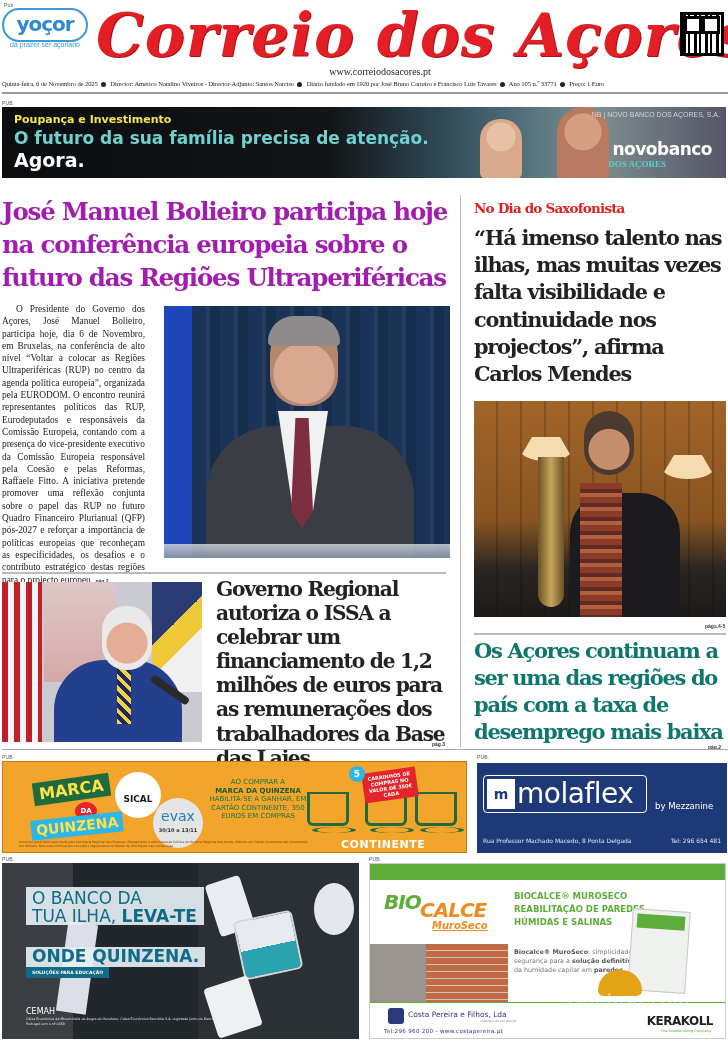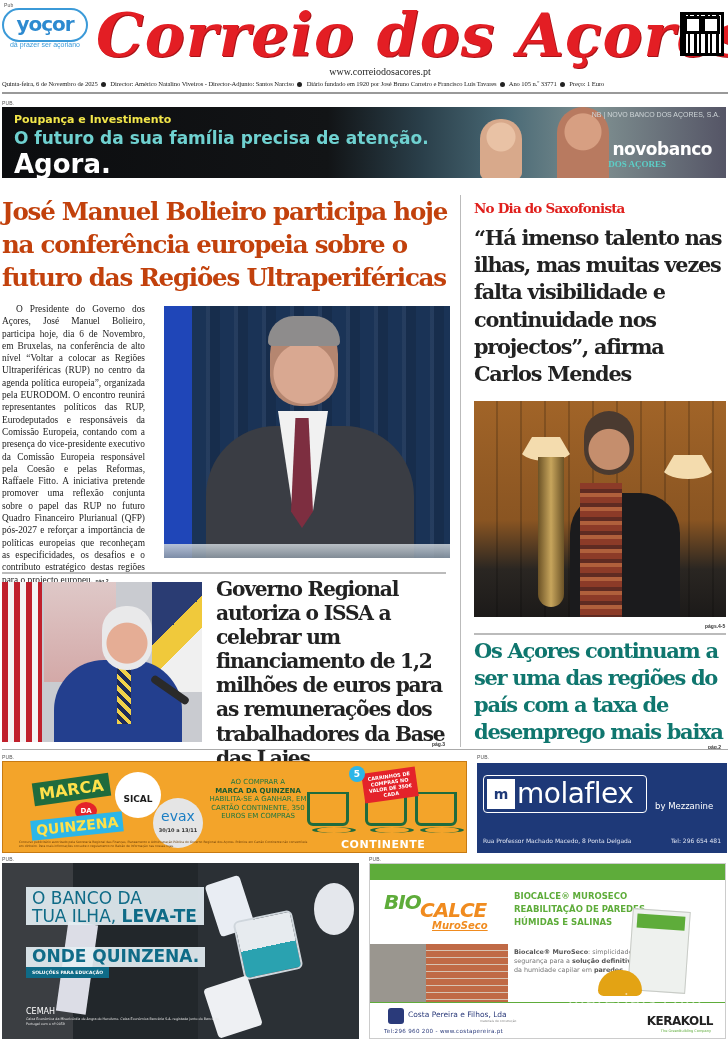--- a/index.html
+++ b/index.html
@@ -22,29 +22,29 @@
   .website { left: 300px; top: 66px; width: 160px; font-family: "Liberation Serif", serif; font-size: 10px; color: #222; text-align: center; }
   .info-bar { left: 2px; top: 80px; width: 726px; font-family: "Liberation Serif", serif; font-size: 6.6px; color: #222; white-space: nowrap; letter-spacing: -0.1px; }
   .info-bar .dot { display:inline-block; width:5px; height:5px; border-radius:50%; background:#222; margin:0 3px; vertical-align:middle; }
   .rule { background: #999; height: 2px; }
 
   
   .banner-top { left: 2px; top: 107px; width: 724px; height: 71px; overflow: hidden;
      background: linear-gradient(90deg, #0c0d0f 0%, #121416 45%, #2a3f4a 58%, #4a6a76 70%, #7e8f90 82%, #556 100%); }
   .banner-top .kicker { position:absolute; left:12px; top:6px; font-family:"DejaVu Sans", sans-serif; font-weight:bold; font-size:11px; color:#f2e64a; }
   .banner-top .headline { position:absolute; left:12px; top:21px; font-family:"DejaVu Sans", sans-serif; font-weight:bold; font-size:17px; color:#6fd1d0; white-space:nowrap; }
-  .banner-top .cta { position:absolute; left:12px; top:42px; font-family:"DejaVu Sans", sans-serif; font-weight:bold; font-size:26px; color:#fff; }
+  .banner-top .cta { position:absolute; left:12px; top:42px; font-family:"DejaVu Sans", sans-serif; font-weight:bold; font-size:19px; color:#fff; }
   .banner-top .legal { position:absolute; right:6px; top:4px; font-family:"Liberation Sans", sans-serif; font-size:7px; color:#cfd6d8; }
   .banner-top .brand { position:absolute; right:14px; top:32px; font-family:"DejaVu Sans", sans-serif; font-weight:bold; font-size:17px; color:#fff; letter-spacing:-0.5px; }
   .banner-top .brand-sub { position:absolute; right:60px; top:52px; font-family:Liberation Serif, serif; font-weight:bold; font-size:9px; color:#5cd0c8; }
   .banner-top .baby { position:absolute; left:478px; top:12px; width:42px; height:60px; border-radius:20px 20px 6px 6px; background: radial-gradient(circle at 50% 30%, #e9c2a5 0 14px, #d8a98b 15px 100%); }
   .banner-top .parent { position:absolute; left:555px; top:0; width:52px; height:71px; border-radius:26px 26px 0 0; background: radial-gradient(circle at 50% 35%, #d79f82 0 18px, #b87a60 19px 100%); }
 
   
-  .lead-headline { left: 2px; top: 195px; width: 455px; font-family: "DejaVu Serif", serif; font-weight: bold; font-size: 24.5px; line-height: 33px; color: #c2410c; letter-spacing: -1.2px; }
+  .lead-headline { left: 2px; top: 195px; width: 455px; font-family: "DejaVu Serif", serif; font-weight: bold; font-size: 24.5px; line-height: 33px; color: #a21caf; letter-spacing: -1.2px; }
   .lead-body { left: 2px; top: 303px; width: 143px; font-family: "Liberation Serif", serif; font-size: 9.4px; line-height: 12.3px; color: #222; text-align: justify; text-indent: 14px; }
   .pageref { font-family: "Liberation Sans", sans-serif; font-size: 5px; color: #333; font-weight: bold; }
   .photo { overflow: hidden; }
   .photo-lead { left: 164px; top: 306px; width: 286px; height: 252px;
      background: linear-gradient(90deg, #1d3f7a 0 7%, #1a3356 7% 100%); }
   .photo-lead .curtain { position:absolute; inset:0; background: repeating-linear-gradient(90deg, rgba(255,255,255,0) 0 14px, rgba(255,255,255,0.05) 14px 18px, rgba(0,0,0,0.12) 18px 28px); }
   .photo-lead .flag { position:absolute; left:0; top:0; width:28px; height:252px; background:#1f46b8; }
   .photo-lead .suit { position:absolute; left:42px; top:120px; width:208px; height:150px; border-radius:70px 70px 0 0; background:#3a3d44; }
   .photo-lead .shirt { position:absolute; left:114px; top:105px; width:50px; height:100px; background:#f1f1f1; clip-path: polygon(0 0,100% 0,70% 100%,30% 100%); }
   .photo-lead .tie { position:absolute; left:127px; top:112px; width:22px; height:110px; background:#7d2e40; clip-path: polygon(20% 0,80% 0,100% 85%,50% 100%,0 85%); }
@@ -303,13 +303,13 @@
   <div class="bag"></div>
   <div class="hat"></div>
   <div class="gline"></div>
   <div class="cp-icon"></div>
   <div class="cp-name">Costa Pereira e Filhos, Lda</div>
   <div class="cp-sub">materiais de construção</div>
   <div class="cp-tel">Tel:296 960 200 - www.costapereira.pt</div>
   <div class="kerakoll">KERAKOLL</div>
   <div class="kerakoll-sub">The GreenBuilding Company</div>
 </div>
-<div class="abs watermark">materiais.com</div>
+<div class="abs watermark">celebrar.com</div>
 
 </body></html>

